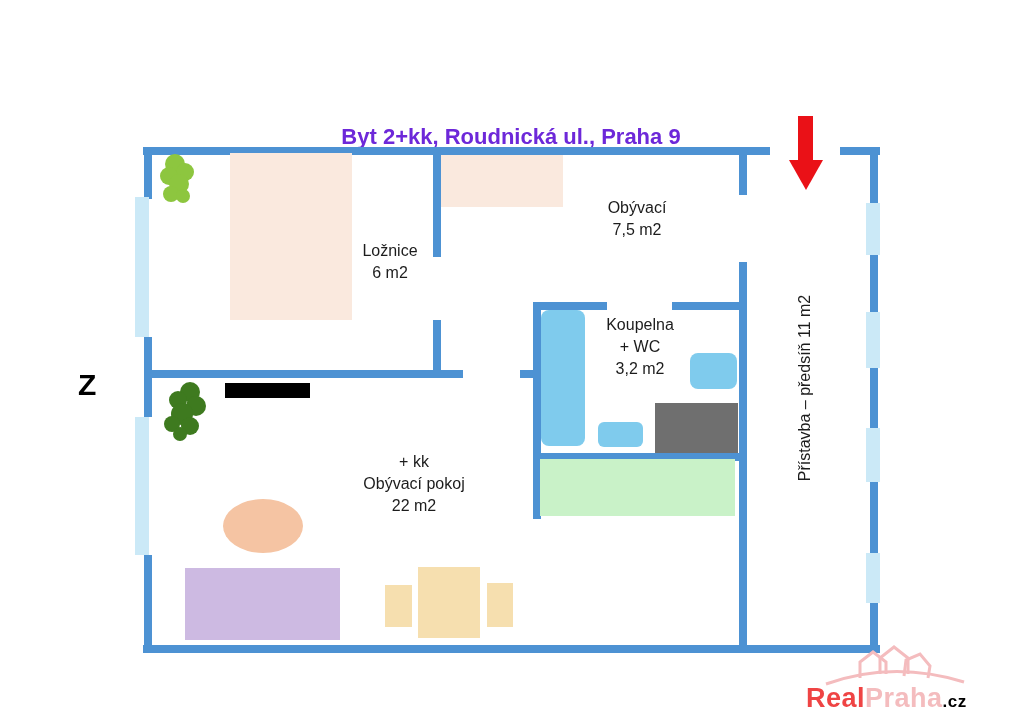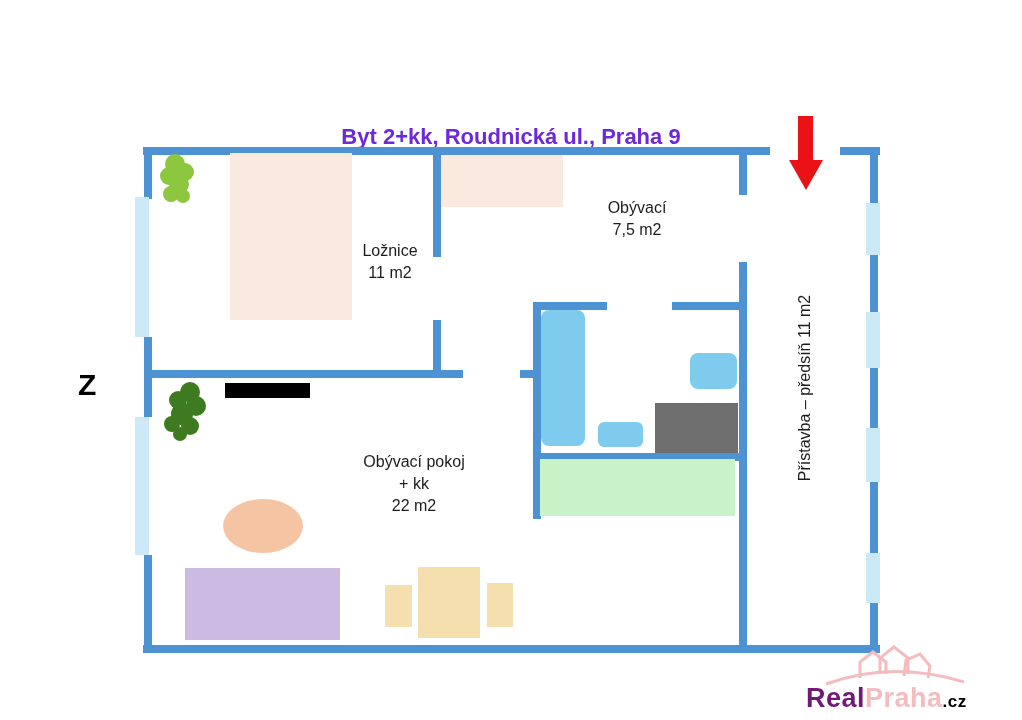--- a/index.html
+++ b/index.html
@@ -31,21 +31,21 @@
   .compass    { position:absolute; left:78px; top:368px; color:#000;
                 font-size:30px; font-weight:bold; }
 
   .arrow-shaft { position:absolute; left:798px; top:116px; width:15px; height:46px; background:#ea1117; }
   .arrow-head  { position:absolute; left:789px; top:160px; width:0; height:0;
                  border-left:17px solid transparent; border-right:17px solid transparent;
                  border-top:30px solid #ea1117; }
 
   .wm { position:absolute; left:806px; top:683px; font-weight:bold; font-size:27px;
         letter-spacing:0.5px; white-space:nowrap; }
-  .wm .g { color:#701a75; }
+  .wm .g { color:#ef4444; }
   .wm .p { color:#f4bcbe; }
   .wm .cz { font-size:17px; color:#000000; }
   .wm-logo { position:absolute; left:818px; top:644px; }
 </style>
 </head>
 <body>
 
 <div class="canvas">
 
   <div class="title">
@@ -122,29 +122,34 @@
     </g>
   </svg>
 
   <div>
     <div class="arrow-shaft"></div>
     <div class="arrow-head"></div>
   </div>
 
   <div class="room-label" style="left:320px; top:240px; width:140px;">
     <div>Ložnice</div>
-    <div>11 m2</div>
+    <div>6 m2</div>
   </div>
   <div class="room-label" style="left:567px; top:197px; width:140px;">
     <div>Obývací</div>
     <div>7,5 m2</div>
   </div>
+  <div class="room-label" style="left:570px; top:314px; width:140px;">
+    <div>Koupelna</div>
+    <div>+ WC</div>
+    <div>3,2 m2</div>
+  </div>
   <div class="room-label" style="left:334px; top:451px; width:160px;">
+    <div>+ kk</div>
     <div>Obývací pokoj</div>
-    <div>+ kk</div>
     <div>22 m2</div>
   </div>
   <div class="rot-label">Přístavba – předsíň 11 m2</div>
 
   <svg class="wm-logo" width="150" height="42" viewBox="0 0 150 42">
     <g stroke="#f4bcbe" stroke-width="3" fill="none">
       <path d="M42,34 L42,18 L55,8 L68,18 L68,30"></path>
       <path d="M62,30 L62,14 L76,3 L90,14 L90,30"></path>
       <path d="M86,32 L88,16 L102,10 L112,22 L110,34"></path>
       <path d="M8,40 Q 75,16 146,38"></path>

